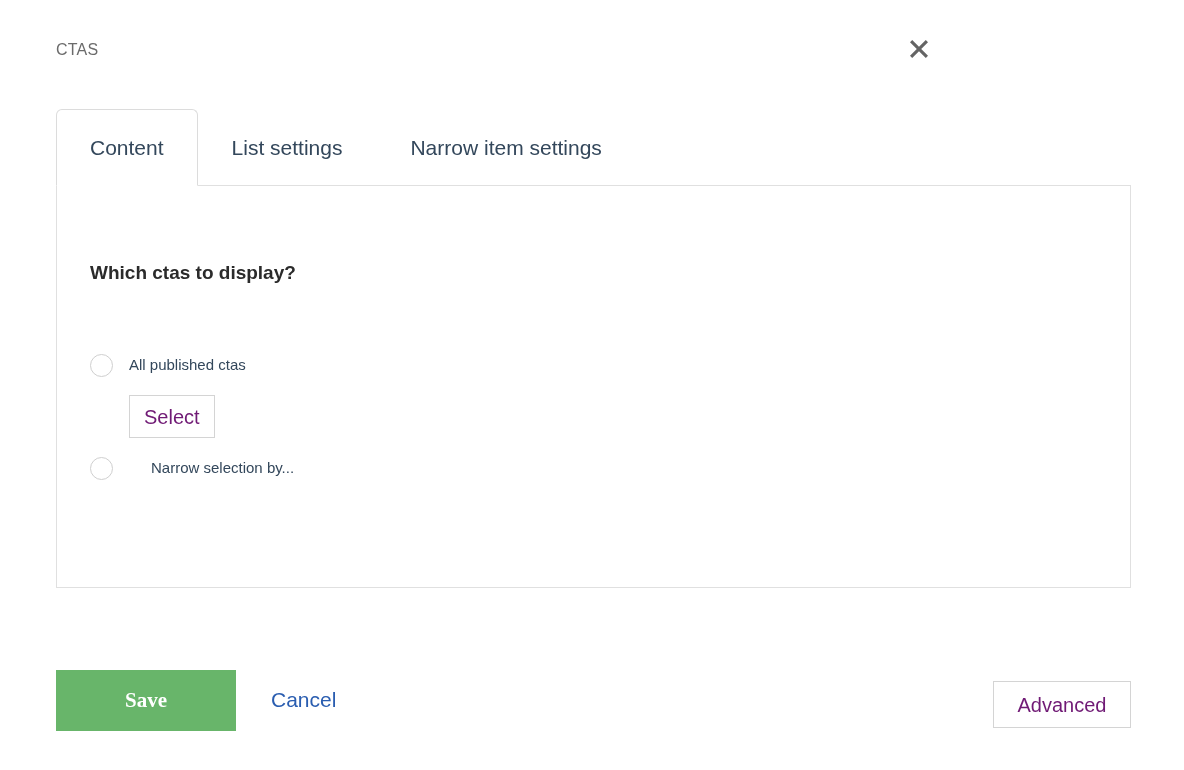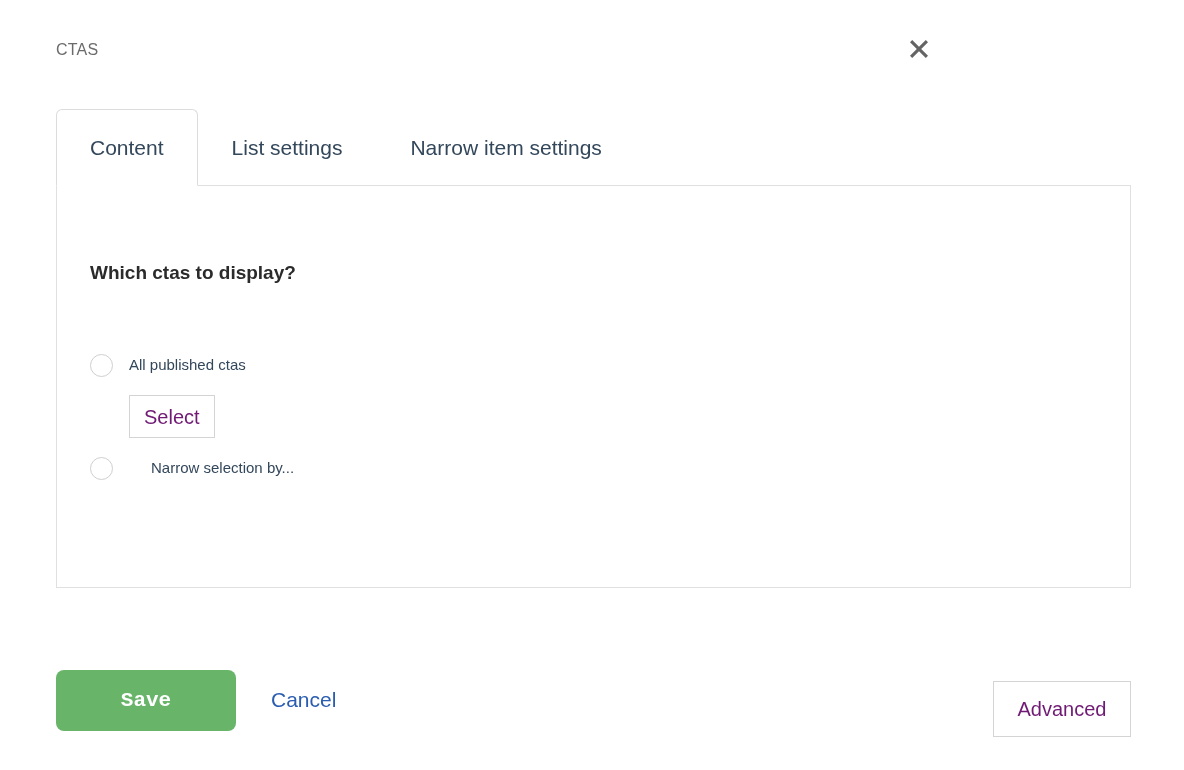--- a/index.html
+++ b/index.html
@@ -199,23 +199,23 @@
     height: 130px;
   }
   .btn-save {
     position: absolute;
     left: 56px;
     top: 30px;
     width: 180px;
     height: 61px;
     background: #68b56a;
     border: none;
-    border-radius: 8px;
+    border-radius: 0;
     color: #ffffff;
-    font-family: Liberation Mono, monospace;
+    font-family: Liberation Serif, serif;
     font-size: 21px;
     font-weight: bold;
     cursor: pointer;
     display: flex;
     align-items: center;
     justify-content: center;
   }
   .btn-cancel {
     position: absolute;
     left: 271px;
@@ -227,21 +227,21 @@
     border: none;
     padding: 0;
     cursor: pointer;
     font-family: "Liberation Sans", sans-serif;
   }
   .btn-advanced {
     position: absolute;
     right: 53px;
     top: 41px;
     width: 138px;
-    height: 56px;
+    height: 47px;
     font-size: 20px;
   }
 </style>
 </head>
 <body>
 
 <div class="modal">
 
   <div class="modal-header">
     <div class="modal-title">CTAS</div>

